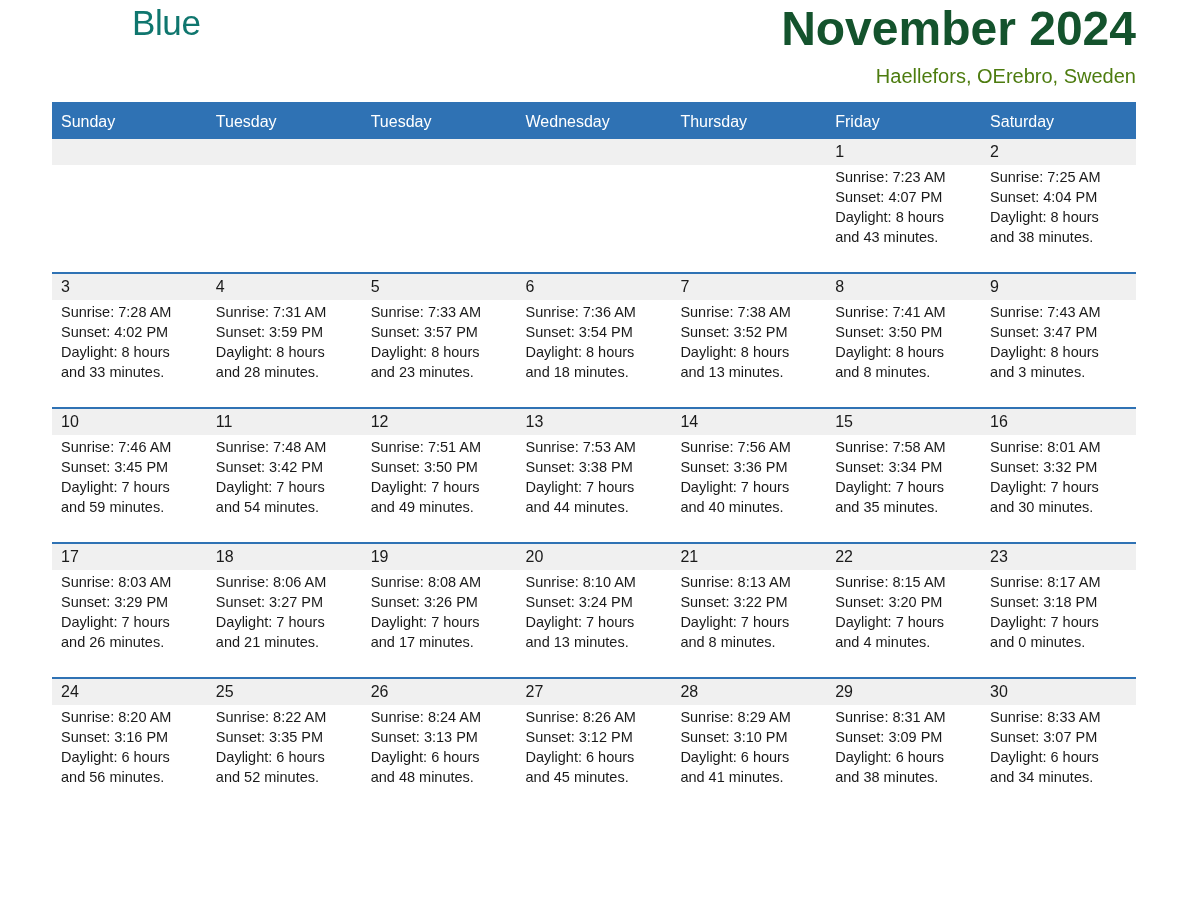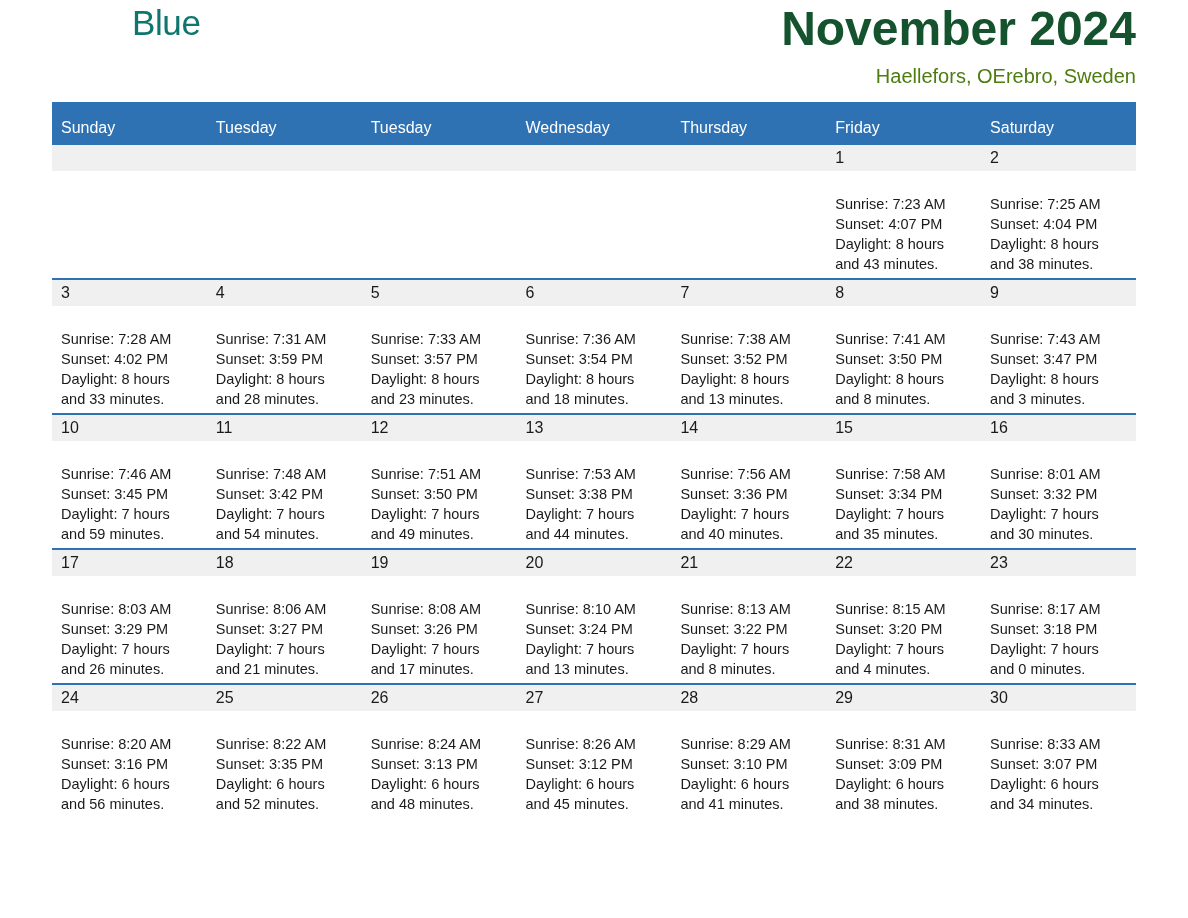--- a/index.html
+++ b/index.html
@@ -108,21 +108,21 @@
     border-collapse: collapse;
     table-layout: fixed;
   }
 
   .calendar th {
     background: #2f72b4;
     color: #ffffff;
     font-size: 16px;
     font-weight: 400;
     text-align: left;
-    padding: 17px 0 8px 9px;
+    padding: 11px 0 8px 9px;
     height: 16px;
     box-sizing: content-box;
     border: none;
   }
 
   .week-row > td {
     vertical-align: top;
     padding: 0;
     border: none;
     border-top: 2px solid #2f72b4;
@@ -140,21 +140,21 @@
     padding-left: 9px;
     font-size: 16px;
     color: #1a1a1a;
     box-sizing: border-box;
   }
   .daynum.empty {
     color: transparent;
   }
 
   .dayinfo {
-    padding: 23px 9px 0 9px;
+    padding: 2px 9px 0 9px;
     font-size: 14.5px;
     line-height: 20px;
     color: #1a1a1a;
   }
   .dayinfo div {
     white-space: nowrap;
   }
   .dayinfo.empty div {
     visibility: hidden;
   }

